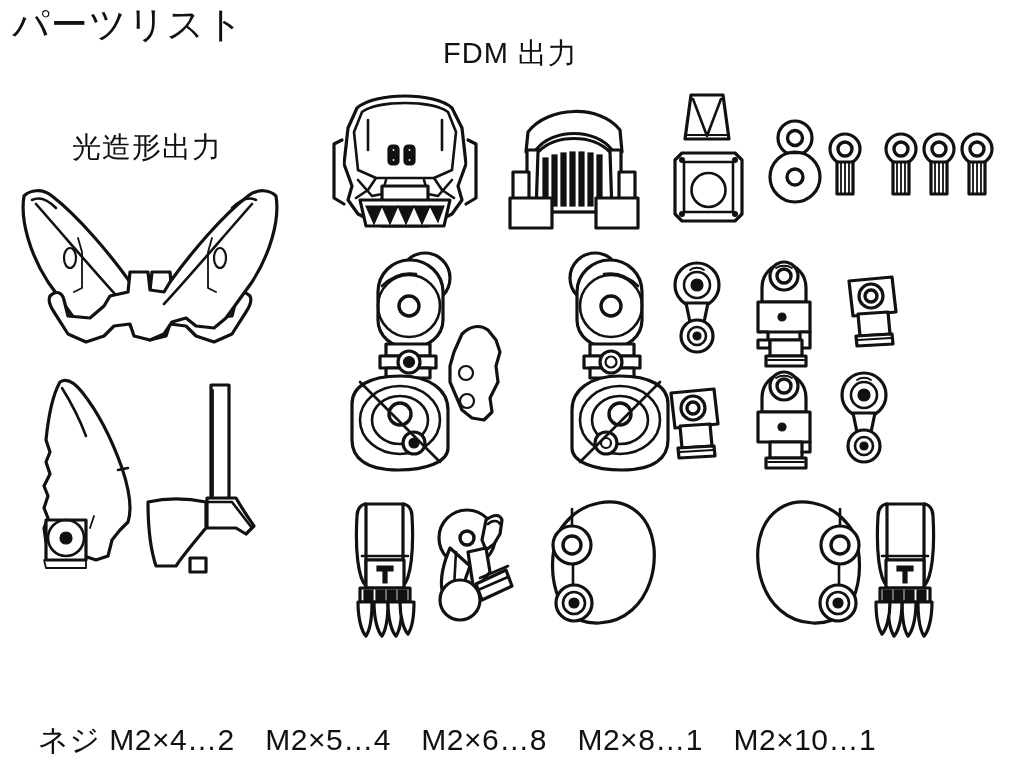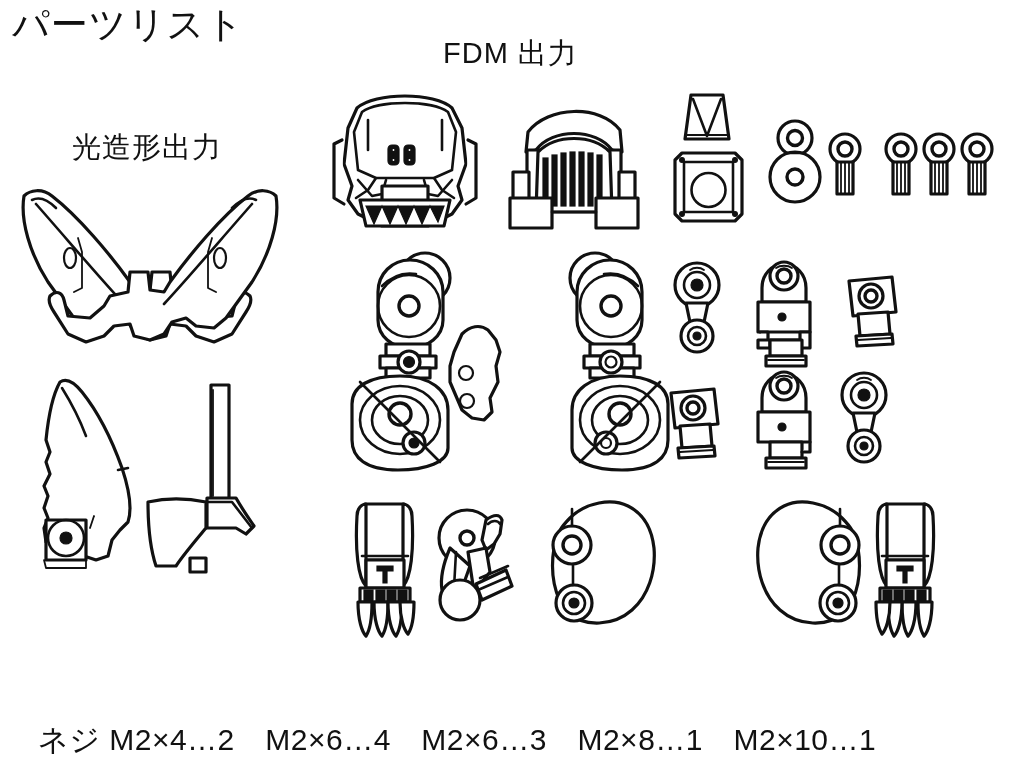--- a/index.html
+++ b/index.html
@@ -26,21 +26,21 @@
   .holeT{fill:#ffffff;stroke:#111111;stroke-width:2.2;}
 </style>
 </head>
 <body>
 
 <div id="page">
 
   <div class="txt" id="title">パーツリスト</div>
   <div class="txt" id="label-fdm">FDM 出力</div>
   <div class="txt" id="label-sla">光造形出力</div>
-  <div class="txt" id="footer">ネジ M2×4…2　M2×6…4　M2×6…3　M2×8…1　M2×10…1</div>
+  <div class="txt" id="footer">ネジ M2×4…2　M2×5…4　M2×6…8　M2×8…1　M2×10…1</div>
 
   <svg class="art" viewBox="0 0 1024 775" xmlns="http://www.w3.org/2000/svg">
 
     <g>
       <path class="ln" d="M24 196 C30 190 42 188 52 196 C78 216 110 254 130 282
         L136 292 L150 290 L152 272 L170 272 L172 292 L190 296 L196 306 L210 318
         L232 316 L236 300 C238 292 244 290 250 296 C252 300 250 306 246 312
         L232 334 L214 342 L196 336 L186 326 L170 324 L166 336 L150 340 L136 334
         L128 322 L114 318 L104 326 L86 328 L74 318 L48 282 C30 254 20 220 24 196 Z"></path>
       <path class="ln2" d="M32 200 C40 196 48 200 56 208"></path>

